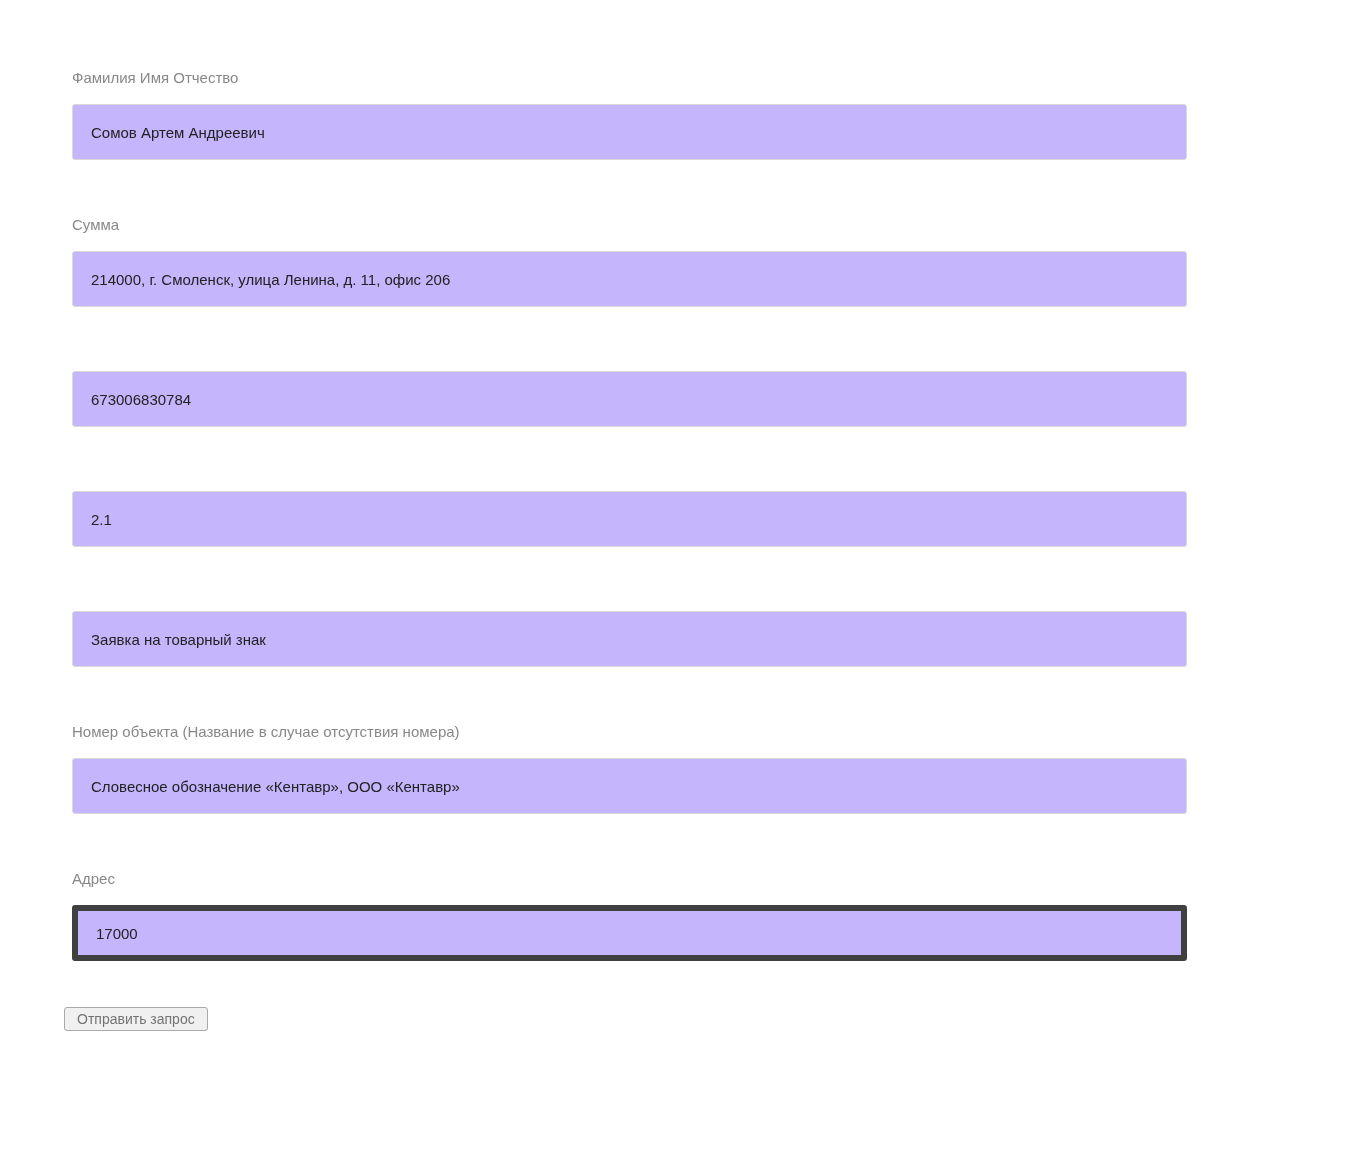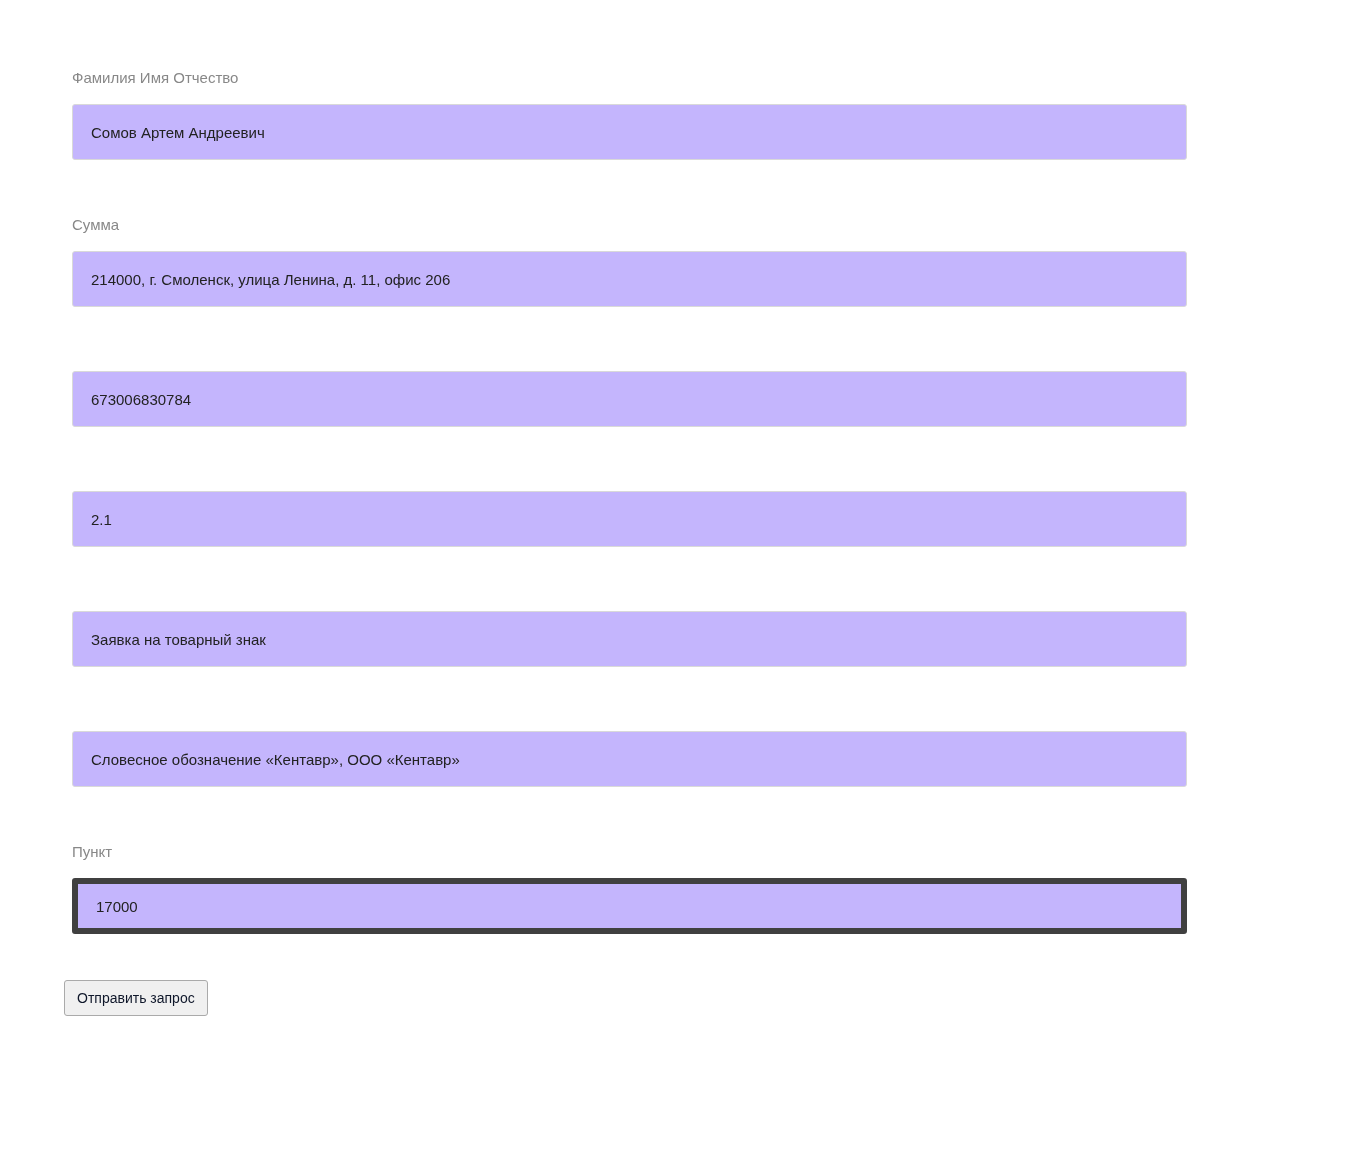--- a/index.html
+++ b/index.html
@@ -35,24 +35,24 @@
       background: #c4b5fd;
       font-family: Arial, Helvetica, sans-serif;
     }
     .form-input.focused {
       border: 6px solid #404040;
     }
     #group-sum {
       margin-bottom: 30px;
     }
     .submit-button {
-      padding: 9px 12px;
+      padding: 3px 12px;
       font-size: 14px;
       font-family: Arial, Helvetica, sans-serif;
-      color: #0f172a;
+      color: #737373;
       background: #f0f0f0;
       border: 1px solid #aaaaaa;
       border-radius: 3px;
       cursor: pointer;
     }
   </style>
 </head>
 <body>
 
 
@@ -73,24 +73,25 @@
 
 <div class="form-group">
   <input type="text" class="form-input" value="2.1" style="">
 </div>
 
 <div class="form-group">
   <input type="text" class="form-input" value="Заявка на товарный знак" style="">
 </div>
 
 <div class="form-group">
+  <label class="form-label">Номер объекта (Название в случае отсутствия номера)</label>
   <input type="text" class="form-input" value="Словесное обозначение «Кентавр», ООО «Кентавр»" style="">
 </div>
 
 <div class="form-group" id="group-sum">
-  <label class="form-label">Пункт</label>
+  <label class="form-label">Адрес</label>
   <input type="text" class="form-input focused" value="17000" style="">
 </div>
 
 <button class="submit-button">Отправить запрос</button>
 
 
 
 
 </body></html>

